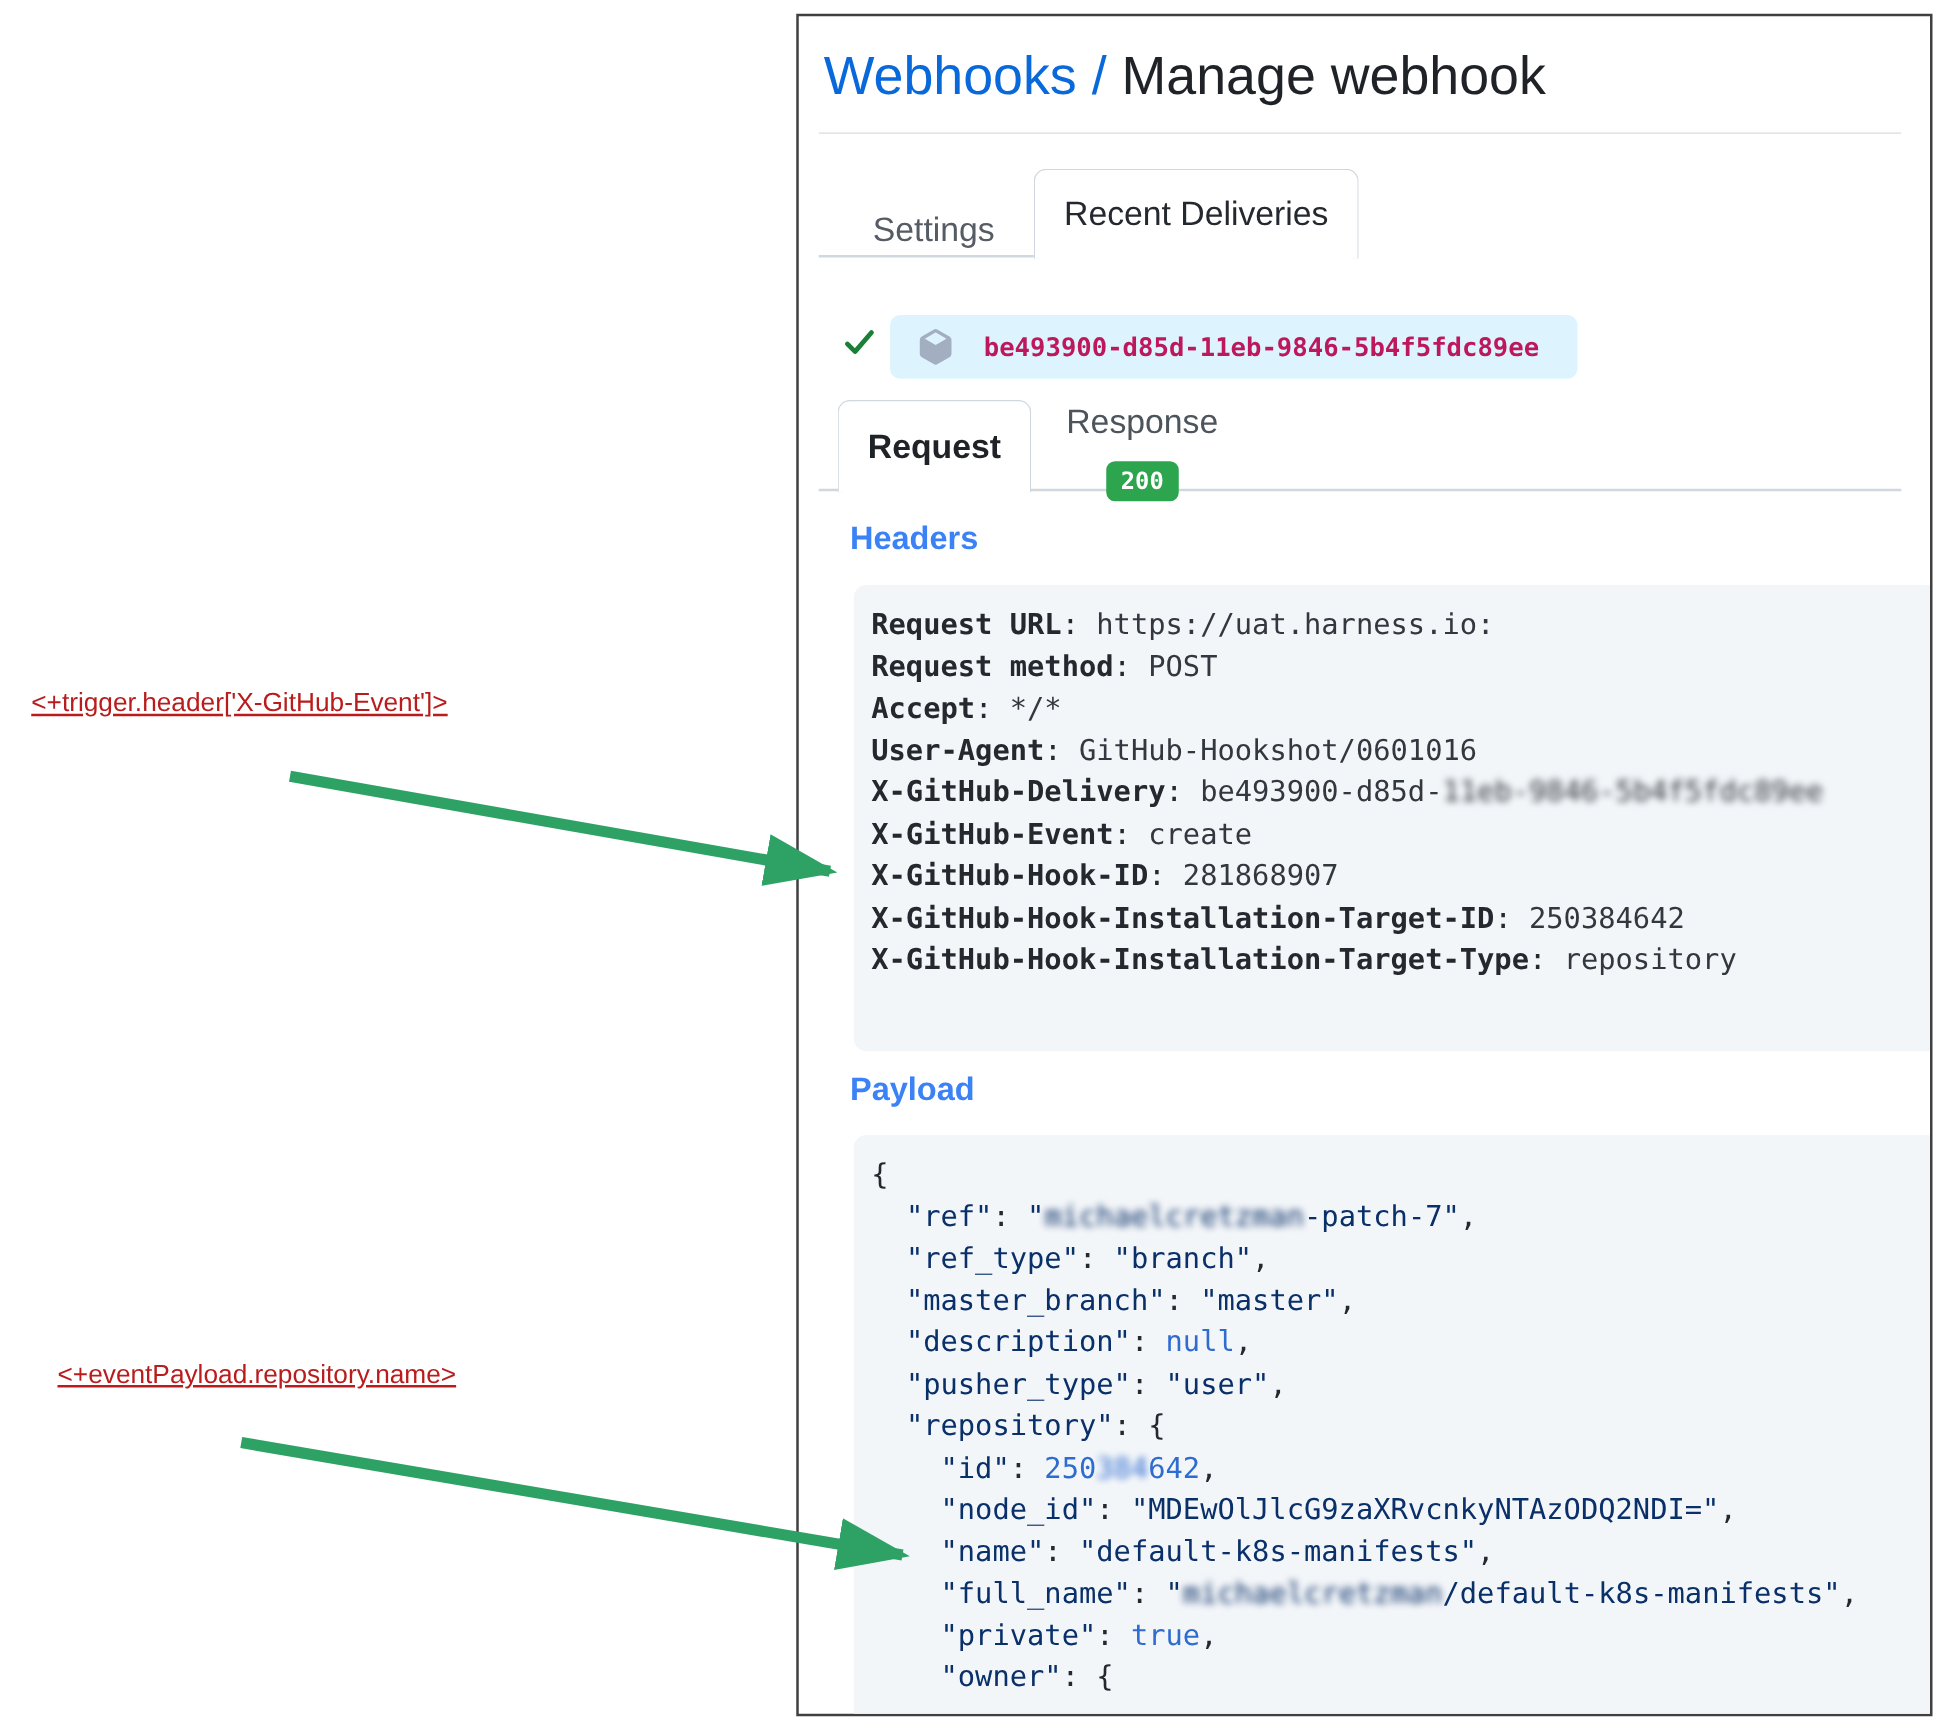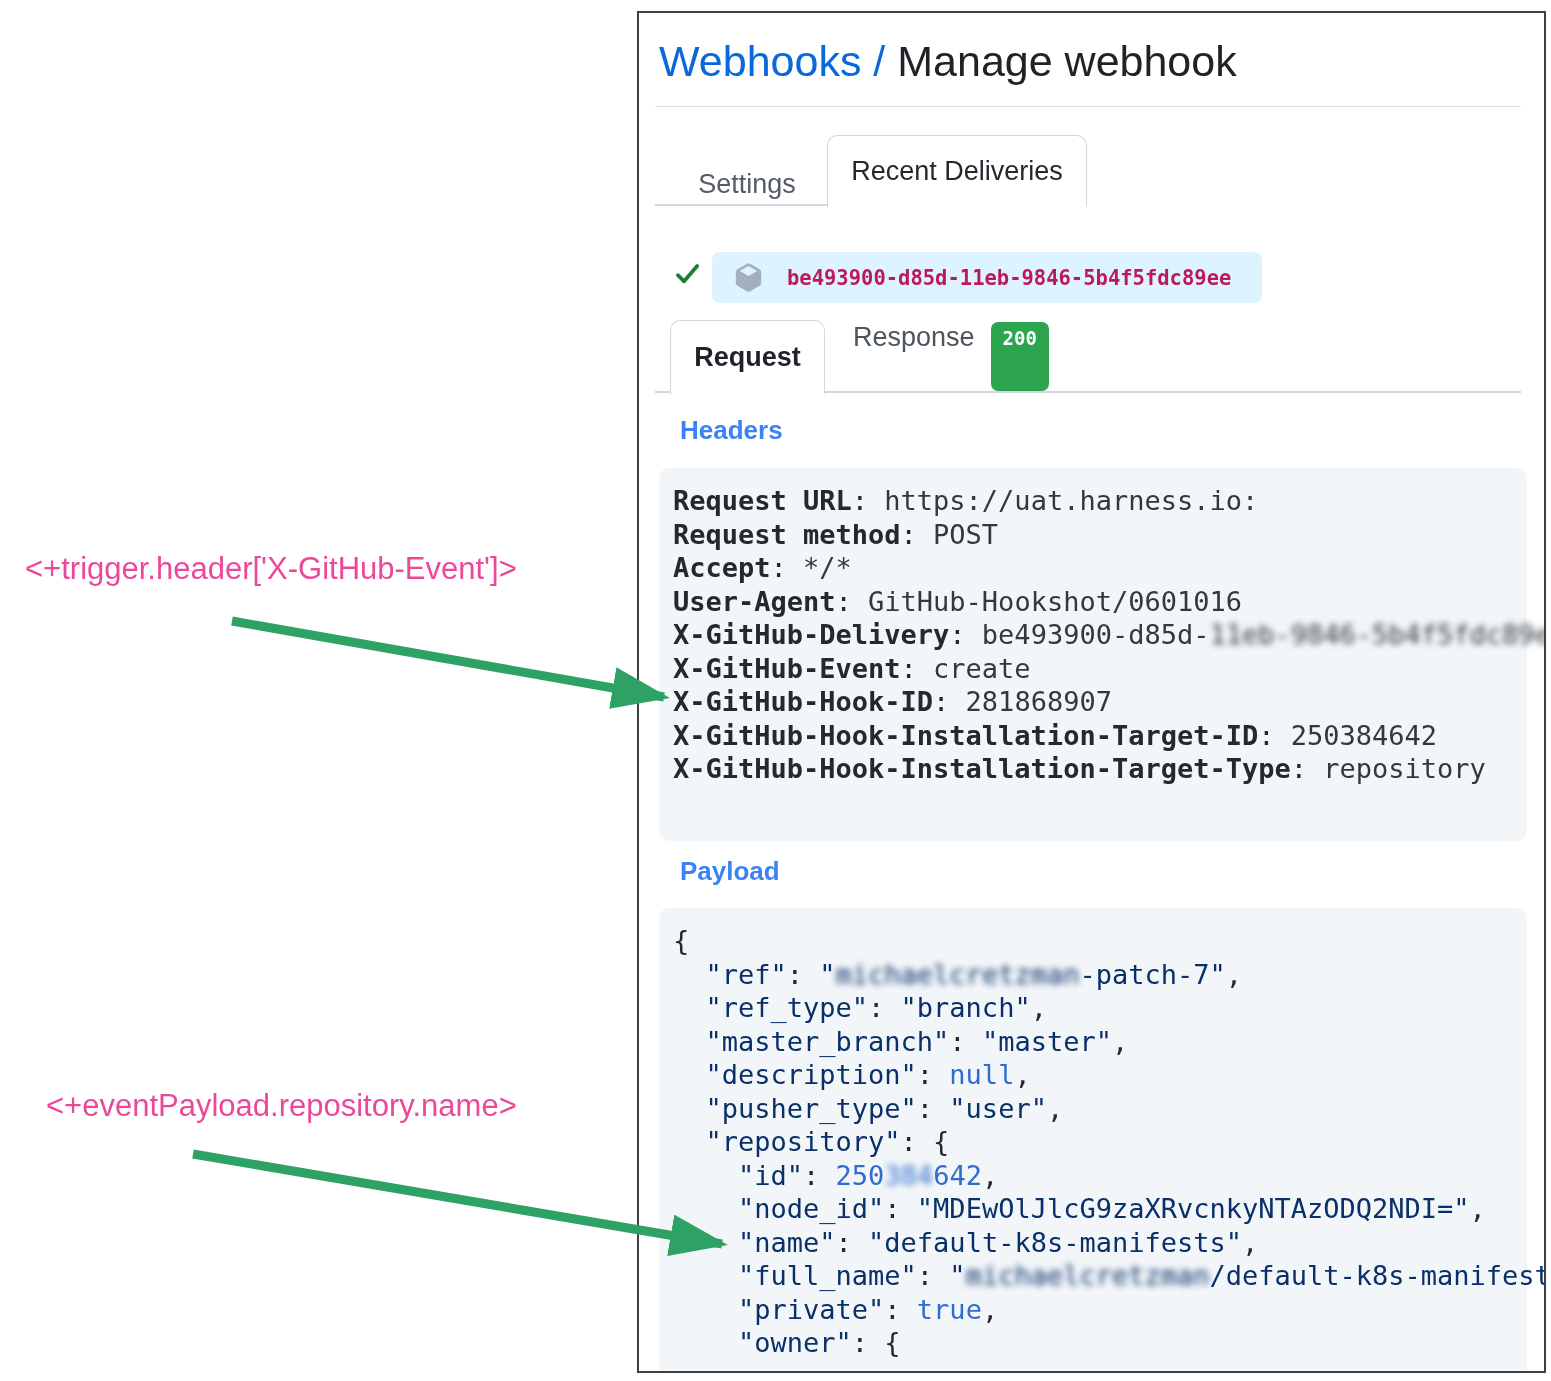--- a/index.html
+++ b/index.html
@@ -1,20 +1,20 @@
 <!DOCTYPE html>
 <html><head>
 <meta charset="utf-8">
 <style>
   html,body{margin:0;padding:0;background:#ffffff;}
   #root{position:relative;width:1551px;height:1381px;background:#ffffff;
         font-family:"Liberation Sans",sans-serif;overflow:hidden;}
 
   
-  .ann{position:absolute;font-size:31px;color:#ec4899;white-space:nowrap;}
+  .ann{position:absolute;font-size:21px;color:#b91c1c;white-space:nowrap;text-decoration:underline;}
   #ann-trigger{left:25px;top:551px;}
   #ann-payload{left:46px;top:1088px;}
   #arrow-layer{position:absolute;left:0;top:0;width:1551px;height:1381px;
                pointer-events:none;z-index:30;}
 
   
   .panel{position:absolute;left:637px;top:11px;width:905px;height:1358px;
          border:2px solid #404040;background:#ffffff;overflow:hidden;}
 
   .page-title{position:absolute;left:20px;top:22px;font-size:43px;line-height:52px;
@@ -41,33 +41,33 @@
   .delivery-id{font-family:"DejaVu Sans Mono",monospace;font-size:20.5px;font-weight:600;
                color:#be185d;white-space:nowrap;}
 
   
   .subtabline{position:absolute;left:16px;top:378px;width:866px;height:2px;background:#d0d7de;}
   .tab-request{position:absolute;left:31px;top:307px;width:153px;height:73px;
                background:#ffffff;border:1.5px solid #d0d7de;border-bottom:none;
                border-radius:10px 10px 0 0;display:flex;align-items:center;justify-content:center;
                font-size:27px;font-weight:600;color:#1f2328;cursor:pointer;z-index:2;}
   .tab-response{position:absolute;left:214px;top:309px;height:69px;display:flex;
-                gap:16px;font-size:27px;color:#4c545c;cursor:pointer;}
+                align-items:center;gap:16px;font-size:27px;color:#4c545c;cursor:pointer;flex-direction:column;}
   .status-badge{background:#2da44e;color:#ffffff;font-family:"DejaVu Sans Mono",monospace;
                 font-size:19px;font-weight:600;padding:4px 12px;border-radius:7px;line-height:24px;}
 
   
   .sec-h{position:absolute;left:41px;font-size:26px;font-weight:700;color:#3b82f6;}
   #headers-heading{top:402px;}
   #payload-heading{top:843px;}
 
   
-  .codeblock{position:absolute;left:20px;width:868px;background:#f3f6f9;border-radius:10px;
+  .codeblock{position:absolute;left:44px;width:868px;background:#f3f6f9;border-radius:10px;
              box-sizing:border-box;padding:16px 16px 16px 14px;
-             font-family:"DejaVu Sans Mono",monospace;font-size:27px;line-height:33.5px;
+             font-family:"DejaVu Sans Mono",monospace;font-size:23px;line-height:33.5px;
              color:#24292f;}
   #headers-block{top:455px;height:373px;}
   #payload-block{top:895px;height:470px;}
   .code-line{white-space:pre;}
   .hkey{font-weight:700;color:#24292f;}
   .hval{color:#32383f;}
   .punct{color:#24292f;}
   .str{color:#0a3069;}
   .lit{color:#2f6cd0;}
   .blur{filter:blur(3px);}

